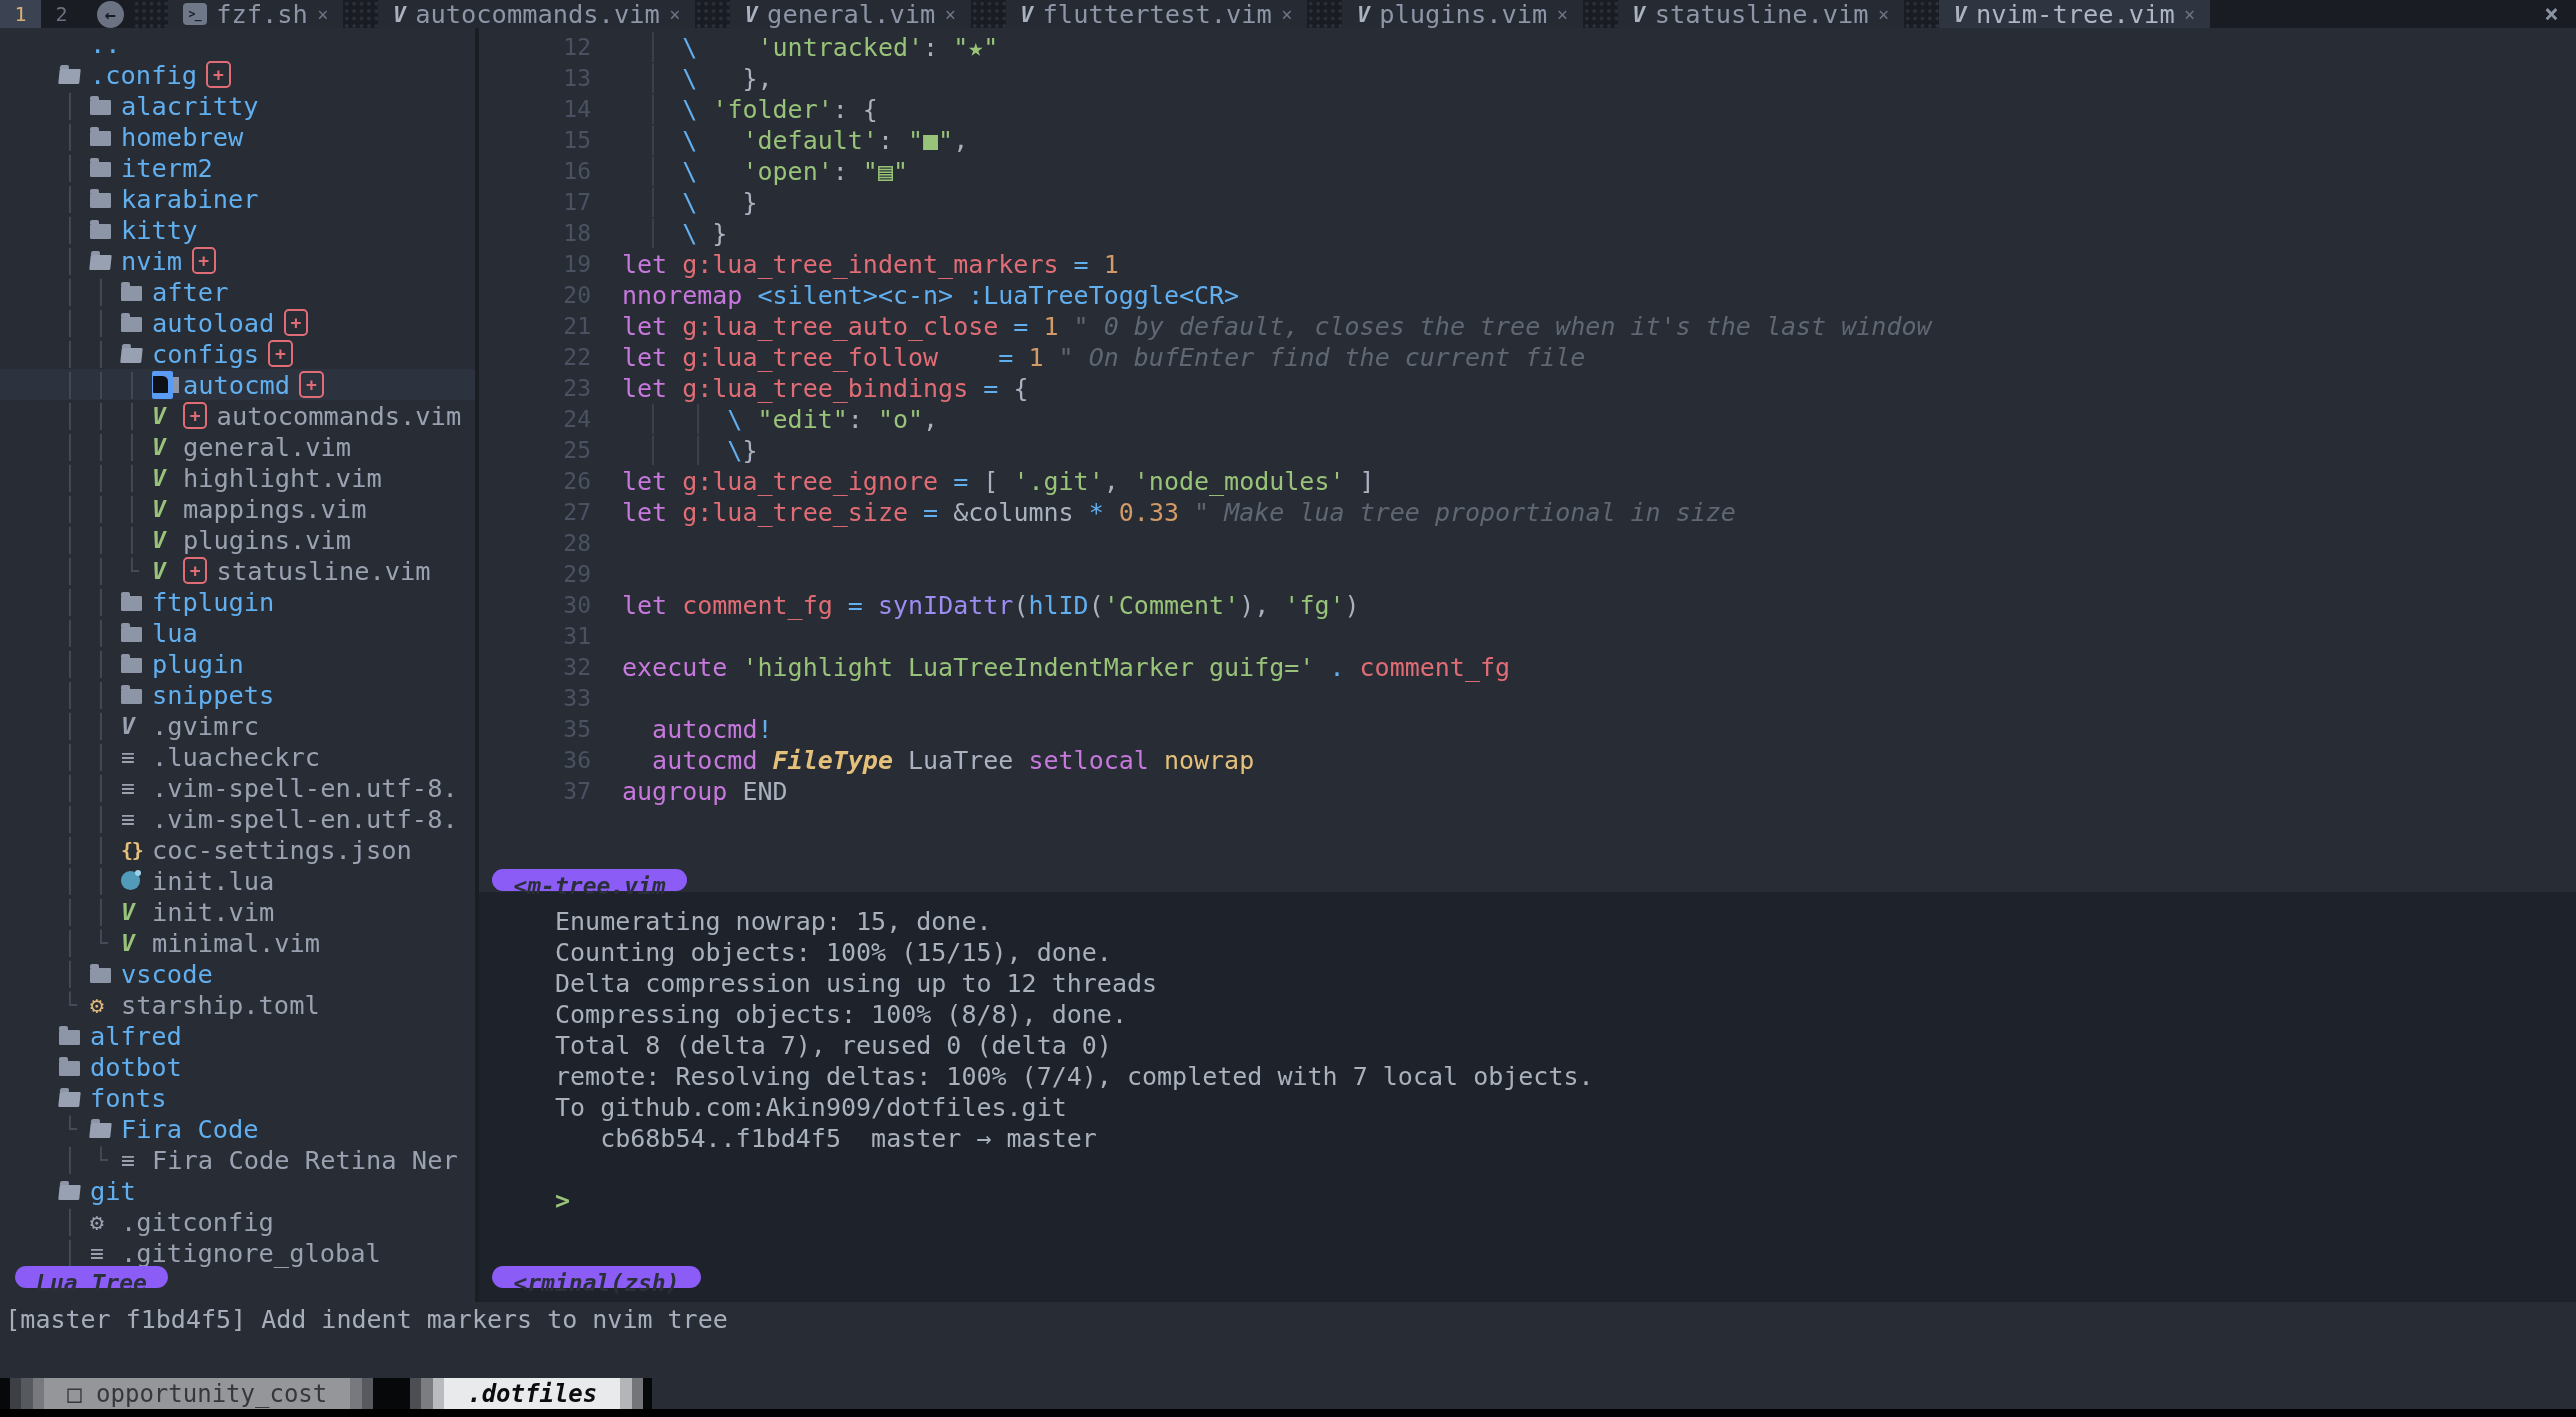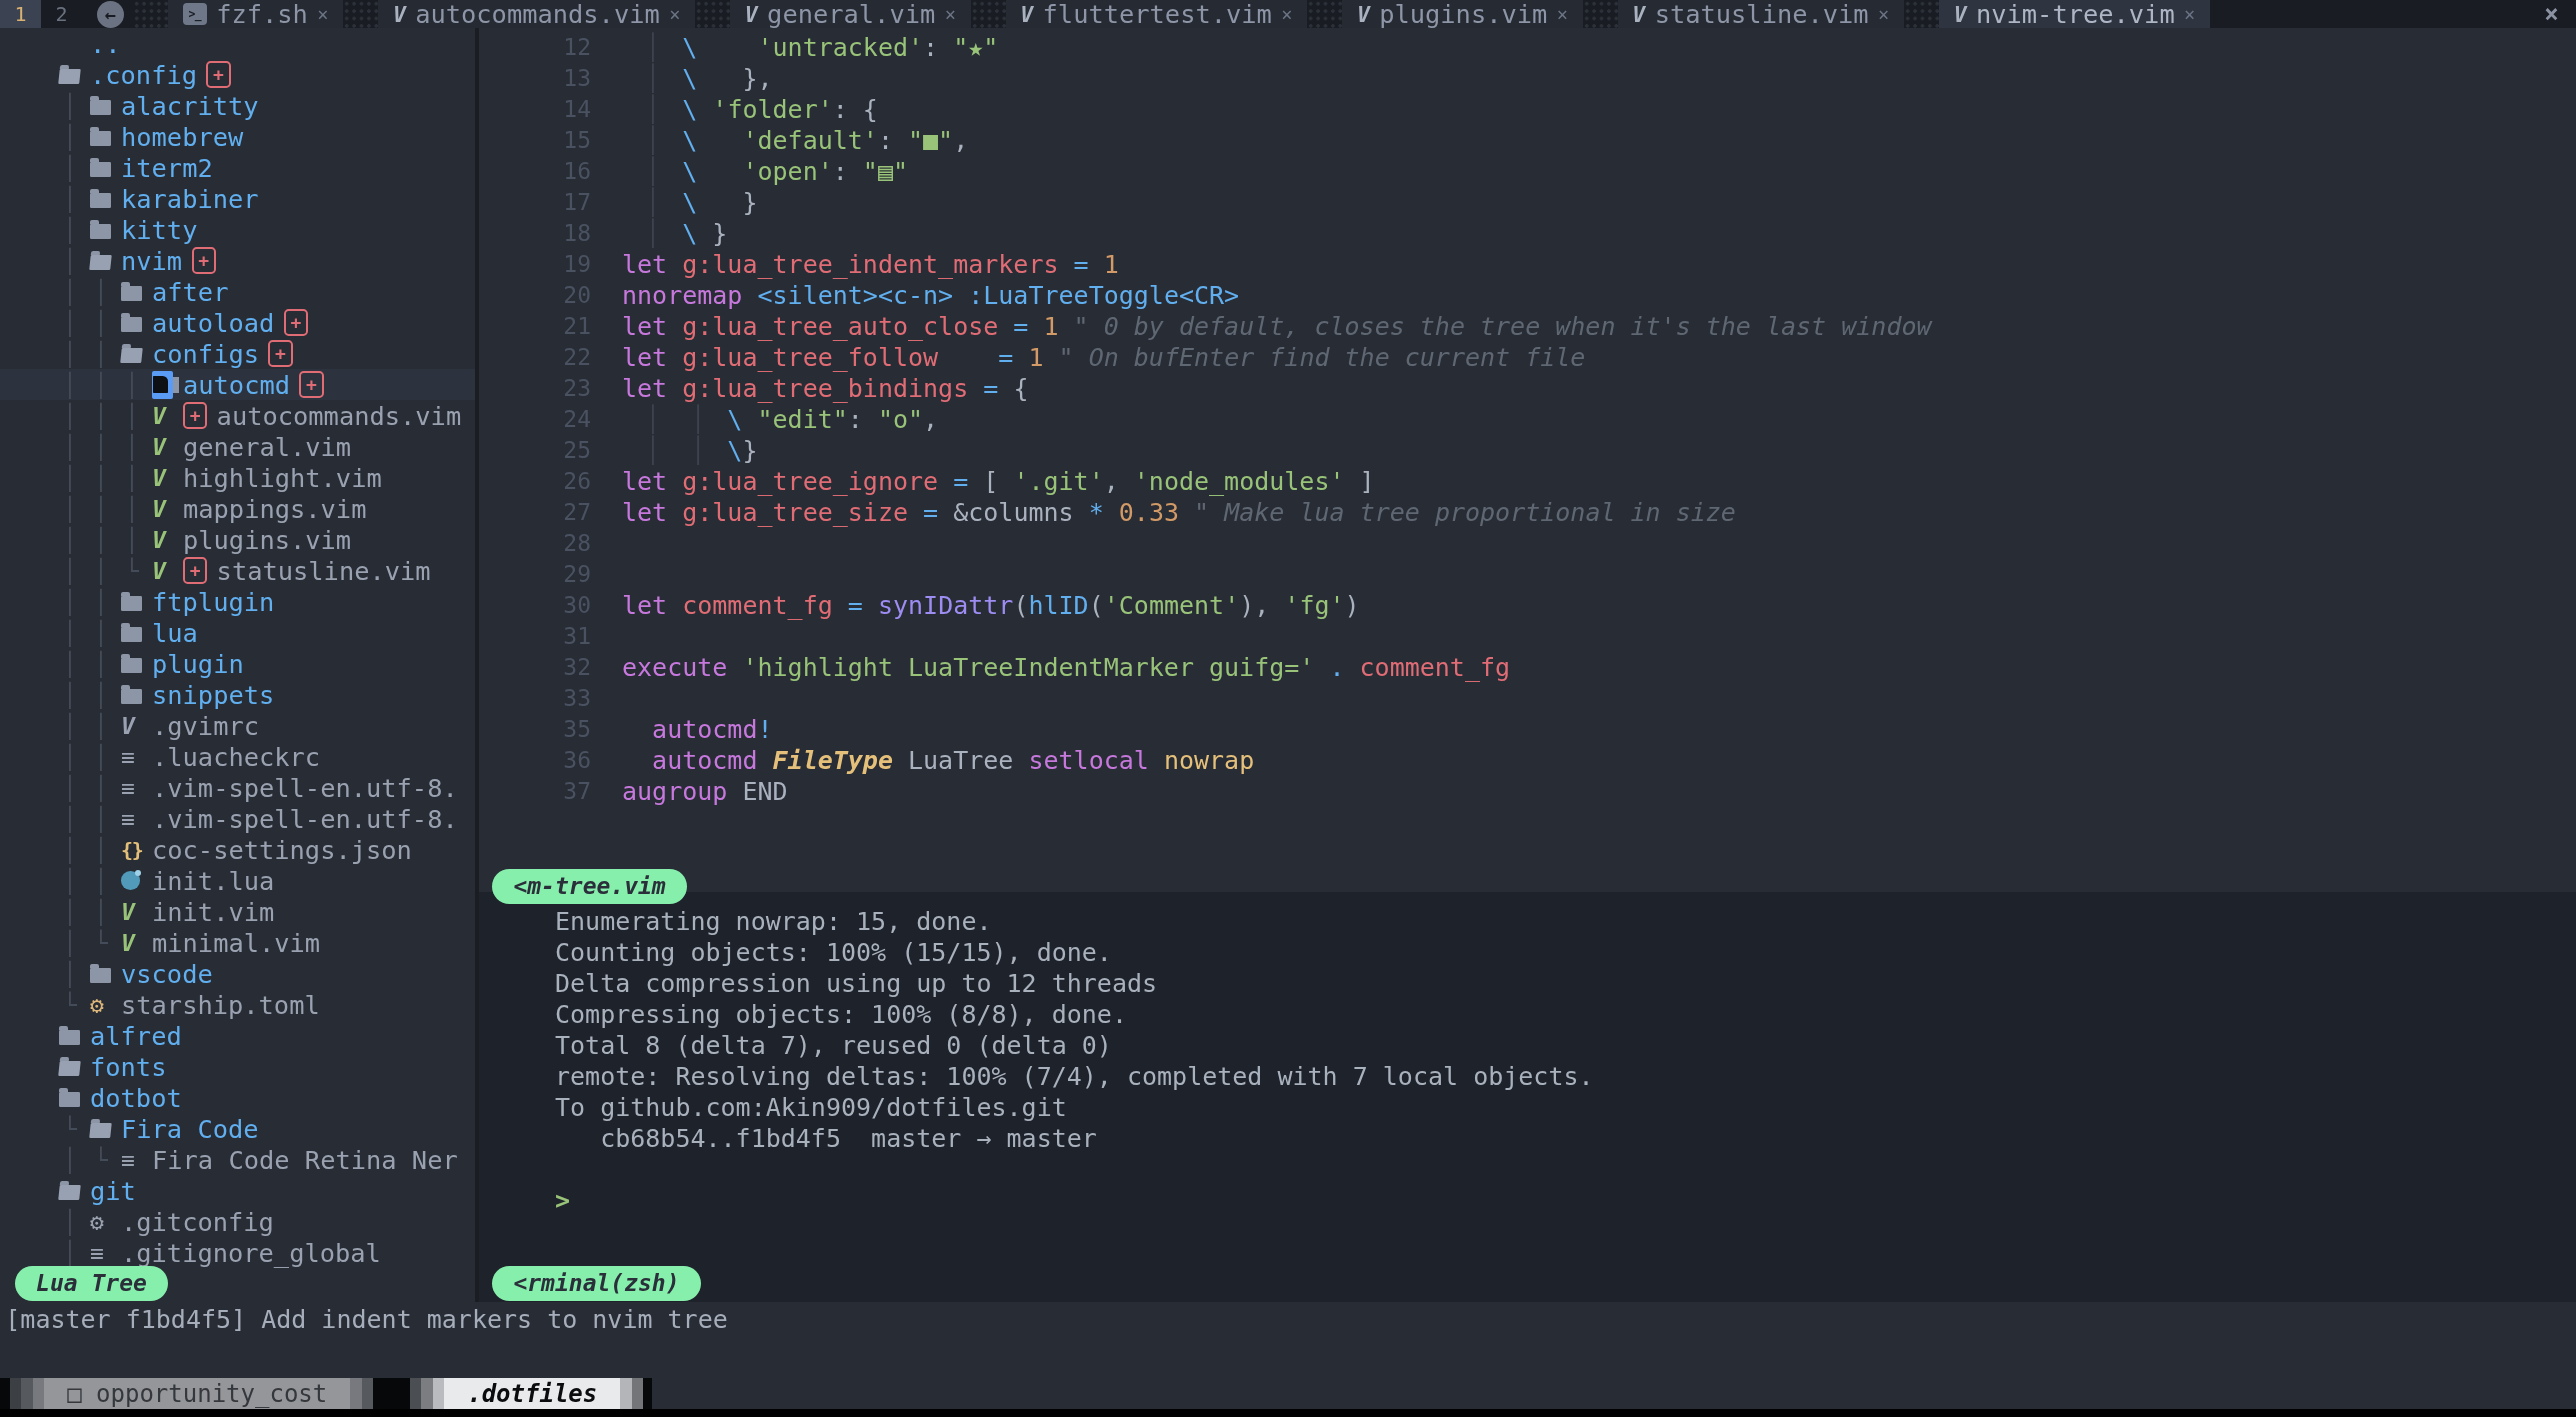--- a/index.html
+++ b/index.html
@@ -73,21 +73,21 @@
   .tline{height:31px;line-height:31px;white-space:pre;font-size:25px;padding-left:76px;color:#a9b1bd;}
   .tok-cyb{color:#56b6c2;font-weight:bold;}
   .tok-mgb{color:#c678dd;font-weight:bold;}
   .tok-reb{color:#e06c75;font-weight:bold;}
   .tok-yeb{color:#e5c07b;font-weight:bold;}
   .tok-grb{color:#98c379;font-weight:bold;}
   .branch-ico{display:inline-block;width:23px;color:#c678dd;}
   .branch-ico svg{width:18.7px;height:24px;vertical-align:-4px;}
 
   
-  .pill{position:absolute;height:35px;line-height:35px;border-radius:17.4px;background:#86efac;color:#2a2f3a;font-size:23px;font-weight:bold;font-style:italic;padding:0 21.4px;white-space:pre;text-align:right;}
+  .pill{position:absolute;height:22px;line-height:35px;border-radius:17.4px;background:#8b5cf6;color:#2a2f3a;font-size:23px;font-weight:bold;font-style:italic;padding:0 21.4px;white-space:pre;text-align:right;}
   #pill-explorer{left:14.7px;top:1266px;}
   #pill-editor{left:492px;top:869px;}
   #pill-terminal{left:492px;top:1266px;}
 
   
   #msgline{position:absolute;left:0;top:1302px;width:2576px;height:76px;background:#282c34;color:#a7aebb;font-size:25px;line-height:35px;padding-left:5.3px;white-space:pre;}
 
   
   #tmuxbar{position:absolute;left:0;top:1378px;width:2576px;height:31px;background:#282c34;}
   #tmuxblack{position:absolute;left:0;top:0;width:642px;height:31px;background:#07080a;display:flex;align-items:stretch;padding-left:10px;gap:37px;}
@@ -177,22 +177,22 @@
       <div class="trow"><span class="tguide">│</span><span class="tguide">│</span><span class="ticon"><span class="ico-file">≡</span></span><span class="tname file">.luacheckrc</span></div>
       <div class="trow"><span class="tguide">│</span><span class="tguide">│</span><span class="ticon"><span class="ico-file">≡</span></span><span class="tname file">.vim-spell-en.utf-8.</span></div>
       <div class="trow"><span class="tguide">│</span><span class="tguide">│</span><span class="ticon"><span class="ico-file">≡</span></span><span class="tname file">.vim-spell-en.utf-8.</span></div>
       <div class="trow"><span class="tguide">│</span><span class="tguide">│</span><span class="ticon"><span class="ico-json">{}</span></span><span class="tname file">coc-settings.json</span></div>
       <div class="trow"><span class="tguide">│</span><span class="tguide">│</span><span class="ticon"><span class="ico-lua"></span></span><span class="tname file">init.lua</span></div>
       <div class="trow"><span class="tguide">│</span><span class="tguide">│</span><span class="ticon"><span class="ico-vim">V</span></span><span class="tname file">init.vim</span></div>
       <div class="trow"><span class="tguide">│</span><span class="tguide">└</span><span class="ticon"><span class="ico-vim">V</span></span><span class="tname file">minimal.vim</span></div>
       <div class="trow"><span class="tguide">│</span><span class="ticon"><span class="ico-folder"></span></span><span class="tname dir">vscode</span></div>
       <div class="trow"><span class="tguide">└</span><span class="ticon"><span class="ico-gear">⚙</span></span><span class="tname file">starship.toml</span></div>
       <div class="trow"><span class="ticon"><span class="ico-folder"></span></span><span class="tname dir">alfred</span></div>
+      <div class="trow"><span class="ticon"><span class="ico-folder"></span></span><span class="tname dir">dotbot</span></div>
       <div class="trow"><span class="ticon"><span class="ico-folder open"></span></span><span class="tname dir">fonts</span></div>
-      <div class="trow"><span class="ticon"><span class="ico-folder"></span></span><span class="tname dir">dotbot</span></div>
       <div class="trow"><span class="tguide">└</span><span class="ticon"><span class="ico-folder open"></span></span><span class="tname dir">Fira Code</span></div>
       <div class="trow"><span class="tguide">│</span><span class="tguide">└</span><span class="ticon"><span class="ico-file">≡</span></span><span class="tname file">Fira Code Retina Ner</span></div>
       <div class="trow"><span class="ticon"><span class="ico-folder open"></span></span><span class="tname dir">git</span></div>
       <div class="trow"><span class="tguide">│</span><span class="ticon"><span class="ico-gear gray">⚙</span></span><span class="tname file">.gitconfig</span></div>
       <div class="trow"><span class="tguide">│</span><span class="ticon"><span class="ico-file">≡</span></span><span class="tname file">.gitignore_global</span></div>
     </div>
   <div id="vsep"></div>
   <div id="editor">
       <div class="cline"><span class="lnum">12</span><span class="lcode"><span class="tok-gui">  ▏ </span><span class="tok-blu">\</span><span class="tok-fg">    </span><span class="tok-grn">'untracked'</span><span class="tok-fg">: </span><span class="tok-grn">"★"</span></span></div>
       <div class="cline"><span class="lnum">13</span><span class="lcode"><span class="tok-gui">  ▏ </span><span class="tok-blu">\</span><span class="tok-fg">   },</span></span></div>

